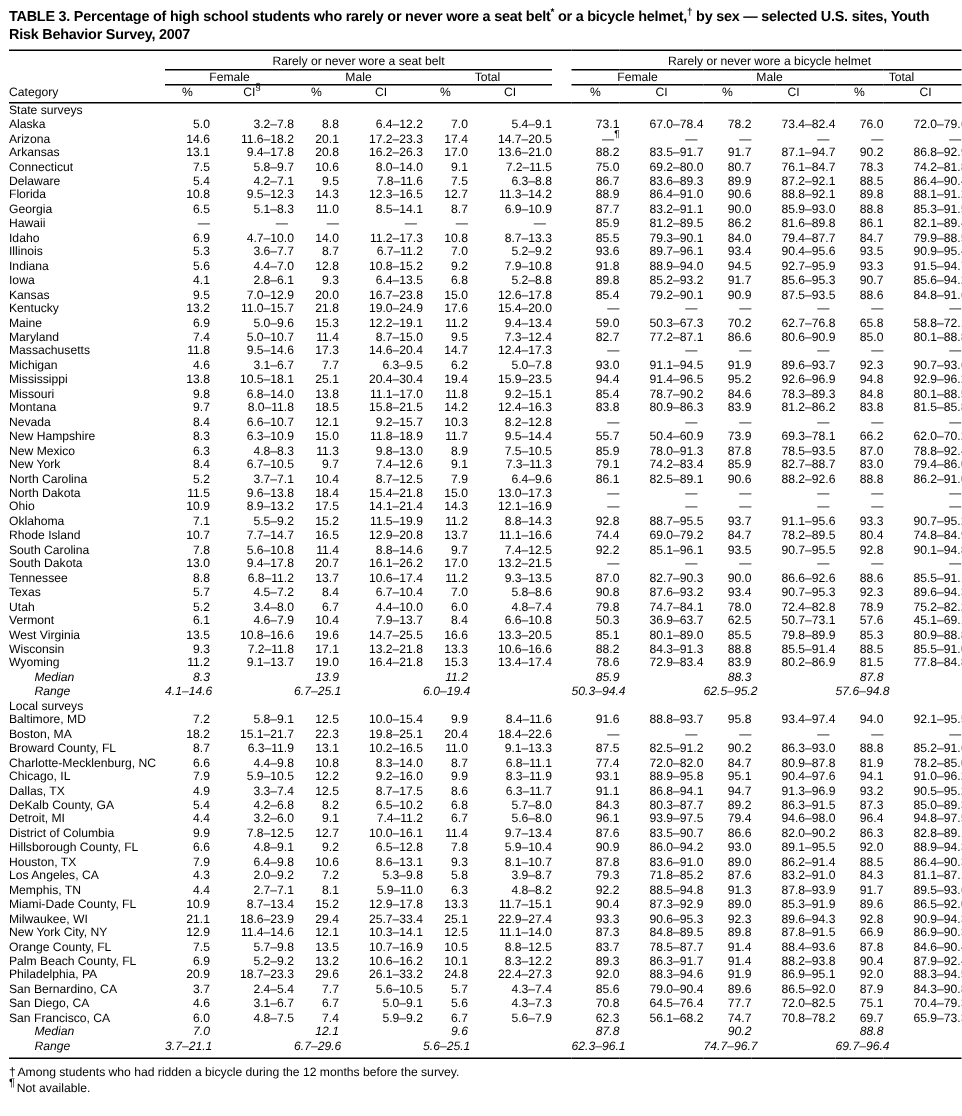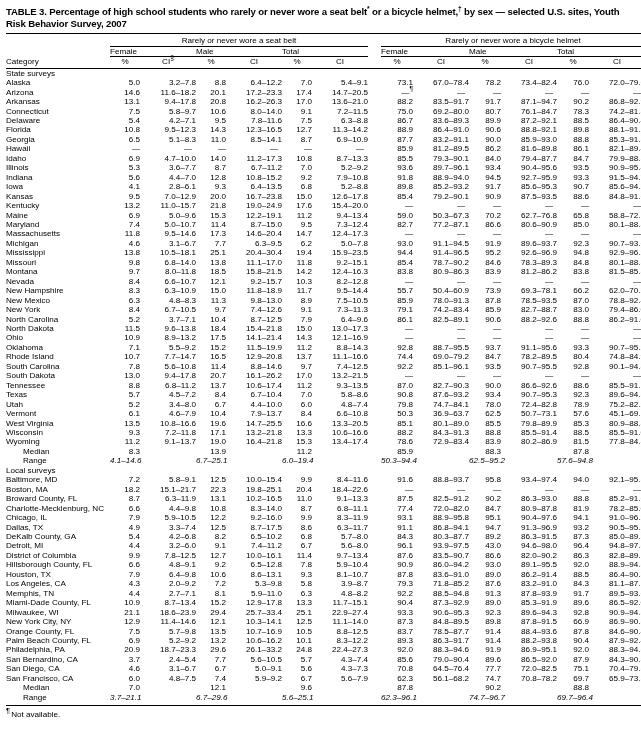--- a/index.html
+++ b/index.html
@@ -54,21 +54,21 @@
     font-size: 8.1px;
     padding-bottom: 0.5px;
   }
   .grp-rule {
     border-bottom: 0.8px solid #000;
     height: 0px;
     font-size: 0;
     line-height: 0;
   }
   .sub-title {
-    text-align: left;
+    text-align: center;
     font-size: 8.1px;
     padding-bottom: 0.5px;
   }
   .colhead {
     text-align: center;
     font-size: 8.1px;
     padding-bottom: 1px;
     margin-left: 33px;
   }
   .colhead.catcell { text-align: left; }
@@ -90,20 +90,21 @@
     padding-right: 5px;
   }
   .ci {
     text-align: right;
     padding-right: 4px;
   }
   .dash { text-align: right; padding-right: 5px; }
   .dash.ci { padding-right: 4px; }
   .bold { font-weight: bold; }
   .ital {
+    font-style: italic;
     font-size: 8.1px;
   }
   .ital.cat { padding-left: 17px; }
   .rng {
     font-style: italic;
     text-align: right;
     padding-left: 1px;
   }
   .rule-bottom td { border-bottom: 1.1px solid #000; height: 3px; }
   .notes {
@@ -993,21 +994,21 @@
           <td class="cat">Detroit, MI</td>
           <td class="pct">4.4</td>
           <td class="ci">3.2–6.0</td>
           <td class="pct">9.1</td>
           <td class="ci">7.4–11.2</td>
           <td class="pct bold">6.7</td>
           <td class="ci bold">5.6–8.0</td>
           <td></td>
           <td class="pct">96.1</td>
           <td class="ci">93.9–97.5</td>
-          <td class="pct">43.0</td>
+          <td class="pct">79.4</td>
           <td class="ci">94.6–98.0</td>
           <td class="pct bold">96.4</td>
           <td class="ci bold">94.8–97.5</td>
         </tr>
         <tr>
           <td class="cat">District of Columbia</td>
           <td class="pct">9.9</td>
           <td class="ci">7.8–12.5</td>
           <td class="pct">12.7</td>
           <td class="ci">10.0–16.1</td>
@@ -1264,16 +1265,17 @@
       </tbody>
 
     <tbody>
         <tr class="rule-bottom">
           <td colspan="14"></td>
         </tr>
   </tbody>
     </table>
 
   <div class="notes" id="footnotes">
+      <div><span class="mk dag">†</span><span>Among students who had ridden a bicycle during the 12 months before the survey.</span></div>
       <div><span class="mk">¶</span><span>Not available.</span></div>
     </div>
 
 </div>
 
 </body></html>

